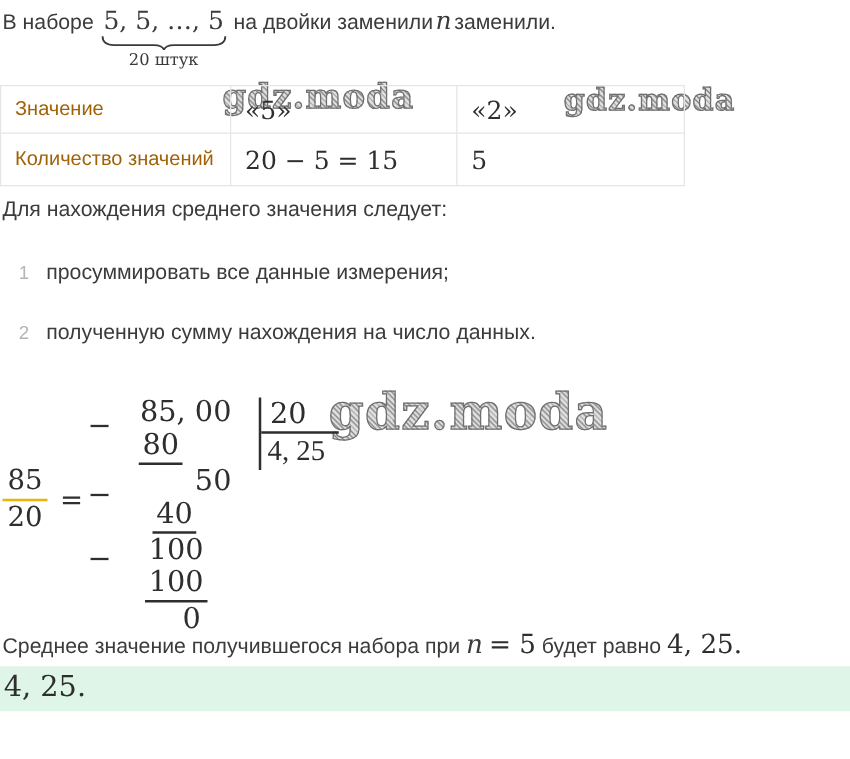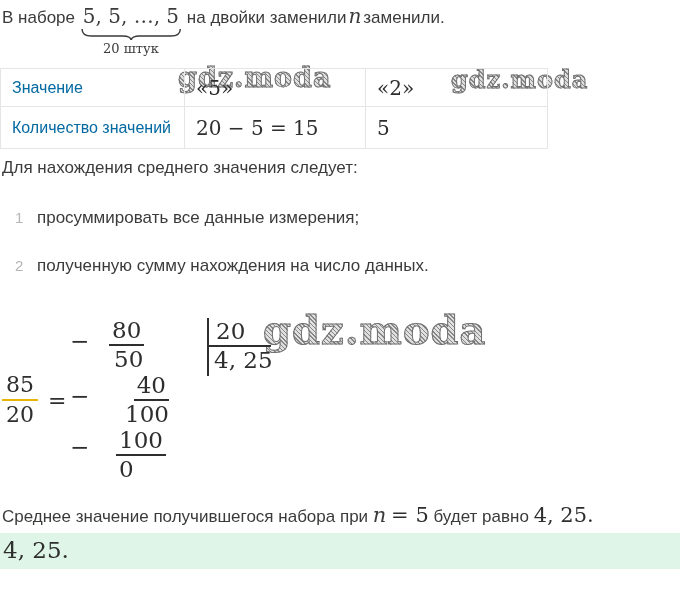--- a/index.html
+++ b/index.html
@@ -23,21 +23,21 @@
       -webkit-text-stroke:1px #6f6f6f;
       background-image:repeating-linear-gradient(45deg,#8a8a8a 0 1px,rgba(255,255,255,0) 1px 3px);
       -webkit-background-clip:text;background-clip:text;white-space:nowrap;margin-top:34px;}
   .wm-a{top:28px;left:178px;font-size:27px;}
   .wm-b{top:31px;left:451px;font-size:24px;}
   .wm-c{top:272px;left:263px;font-size:40px;}
 
   
   table.vals{top:68px;left:0;position:absolute;border-collapse:collapse;table-layout:fixed;}
   table.vals td{border:1px solid #e5e5e5;padding:0 11px;vertical-align:middle;}
-  table.vals td.c0{width:161px;font-size:16px;color:#0369a1;}
+  table.vals td.c0{width:161px;font-size:16px;color:#a16207;}
   table.vals td.c1{width:158px;}
   table.vals td.c2{width:159px;}
   table.vals tr:nth-child(1) td{height:37px;}
   table.vals tr:nth-child(2) td{height:41px;}
   table.vals .math{font-size:20px;}
 
   
   .para{top:158px;left:2px;font-size:17px;}
   .step{left:15px;display:flex;align-items:baseline;}
   .step-1{top:208px;}
@@ -61,21 +61,21 @@
   .dividend .row{white-space:nowrap;}
   .dividend .row:nth-child(2){margin-left:2px;}
   .dividend .row:nth-child(3){margin-left:13px;text-align:right;}
   .dividend .row:nth-child(4){margin-left:13px;}
   .dividend .row:nth-child(5){margin-left:7px;}
   .dividend .row:nth-child(6){margin-left:7px;}
   .dividend .row:nth-child(7){margin-left:34px;}
   .dividend .u{display:inline-block;border-bottom:2px solid #2e2e2e;padding:0 3px 1px;margin-left:-3px;}
   .divisor-box{position:absolute;left:207px;top:2px;height:58px;border-left:2px solid #2e2e2e;}
   .divisor-box .dtop{border-bottom:2px solid #2e2e2e;width:55px;line-height:27px;padding-left:7px;}
-  .divisor-box .dbot{line-height:27px;padding-left:5px;white-space:nowrap;}
+  .divisor-box .dbot{line-height:27px;padding-left:5px;white-space:nowrap;font-family:Liberation Serif, serif;}
 
   
   .conclusion{top:503px;left:2px;font-size:17px;white-space:nowrap;}
   .conclusion .math{font-size:21px;}
   .conclusion .mvar{font-family:"DejaVu Serif",serif;font-style:italic;font-size:21px;}
   .answer-bar{top:533px;left:0;width:680px;height:36px;background:#dff5e7;}
   .answer-bar .math{display:block;padding:4px 0 0 3px;font-size:23px;}
 </style>
 </head>
 <body>
@@ -134,20 +134,21 @@
       <div class="num">85</div>
       <div class="den">20</div>
     </div>
     <div class="div-eq">=</div>
 
     <div class="minus m1">−</div>
     <div class="minus m2">−</div>
     <div class="minus m3">−</div>
 
     <div class="dividend">
+      <div class="row">85, 00</div>
       <div class="row"><span class="u">80</span></div>
       <div class="row">50</div>
       <div class="row"><span class="u">40</span></div>
       <div class="row">100</div>
       <div class="row"><span class="u">100</span></div>
       <div class="row">0</div>
     </div>
 
     <div class="divisor-box">
       <div class="dtop">20</div>

